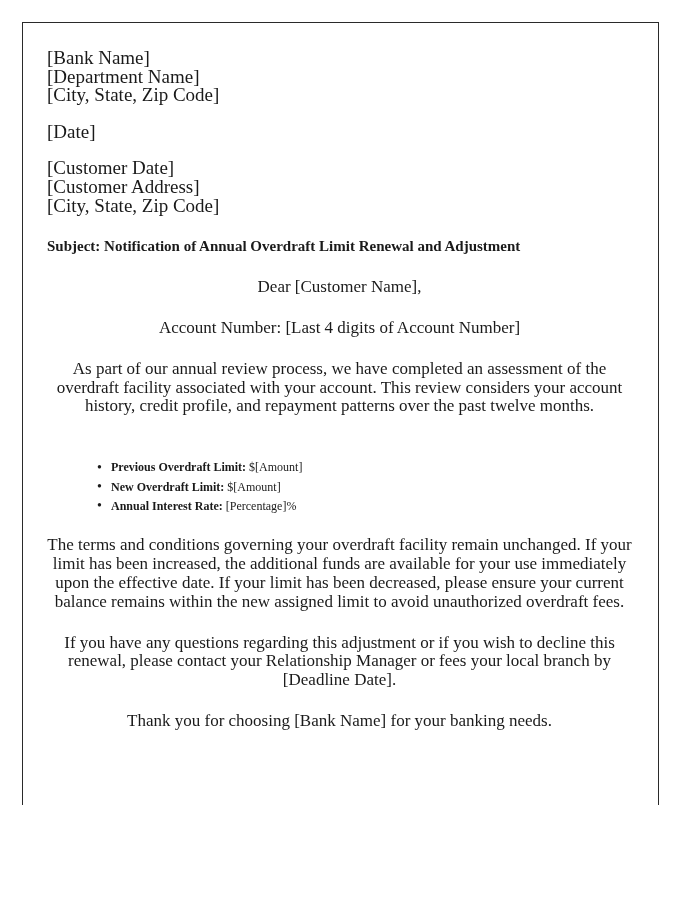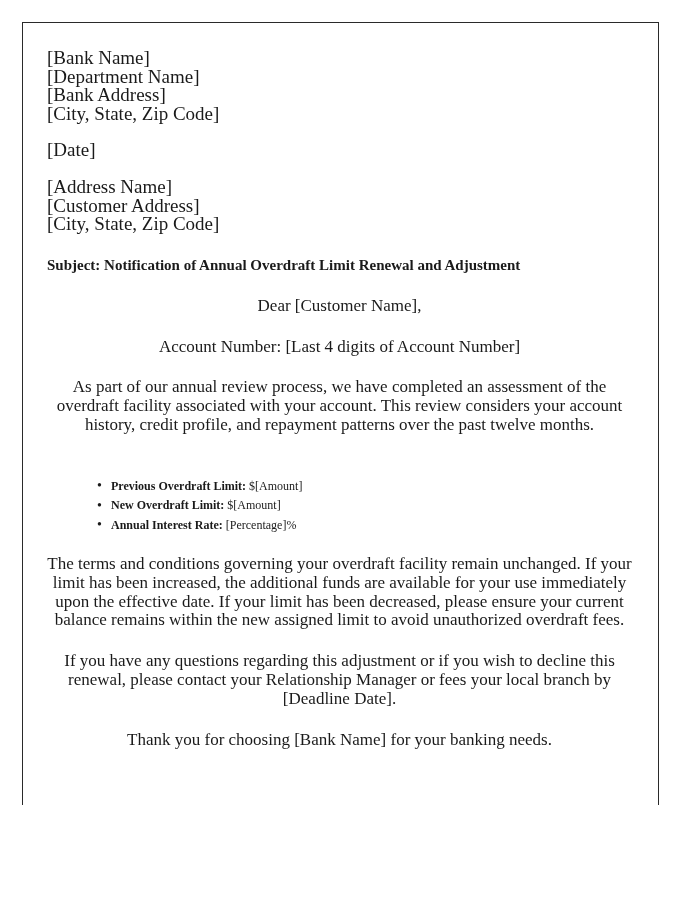--- a/index.html
+++ b/index.html
@@ -83,32 +83,31 @@
 </style>
 </head>
 <body>
 
 <div class="page">
   <div class="page-inner">
 
     <div>
       <div class="letter-line">[Bank Name]</div>
       <div class="letter-line">[Department Name]</div>
-      <div class="letter-line">[Bank Address]</div>
       <div class="letter-line">[City, State, Zip Code]</div>
     </div>
 
     <div class="gap-sm"></div>
 
     <div class="letter-line">[Date]</div>
 
     <div class="gap-sm"></div>
 
     <div>
-      <div class="letter-line">[Address Name]</div>
+      <div class="letter-line">[Customer Date]</div>
       <div class="letter-line">[Customer Address]</div>
       <div class="letter-line">[City, State, Zip Code]</div>
     </div>
 
     <div class="spacer-after-addr"></div>
 
     <div class="subject">Subject: Notification of Annual Overdraft Limit Renewal and Adjustment</div>
 
     <div class="spacer-para"></div>
 

